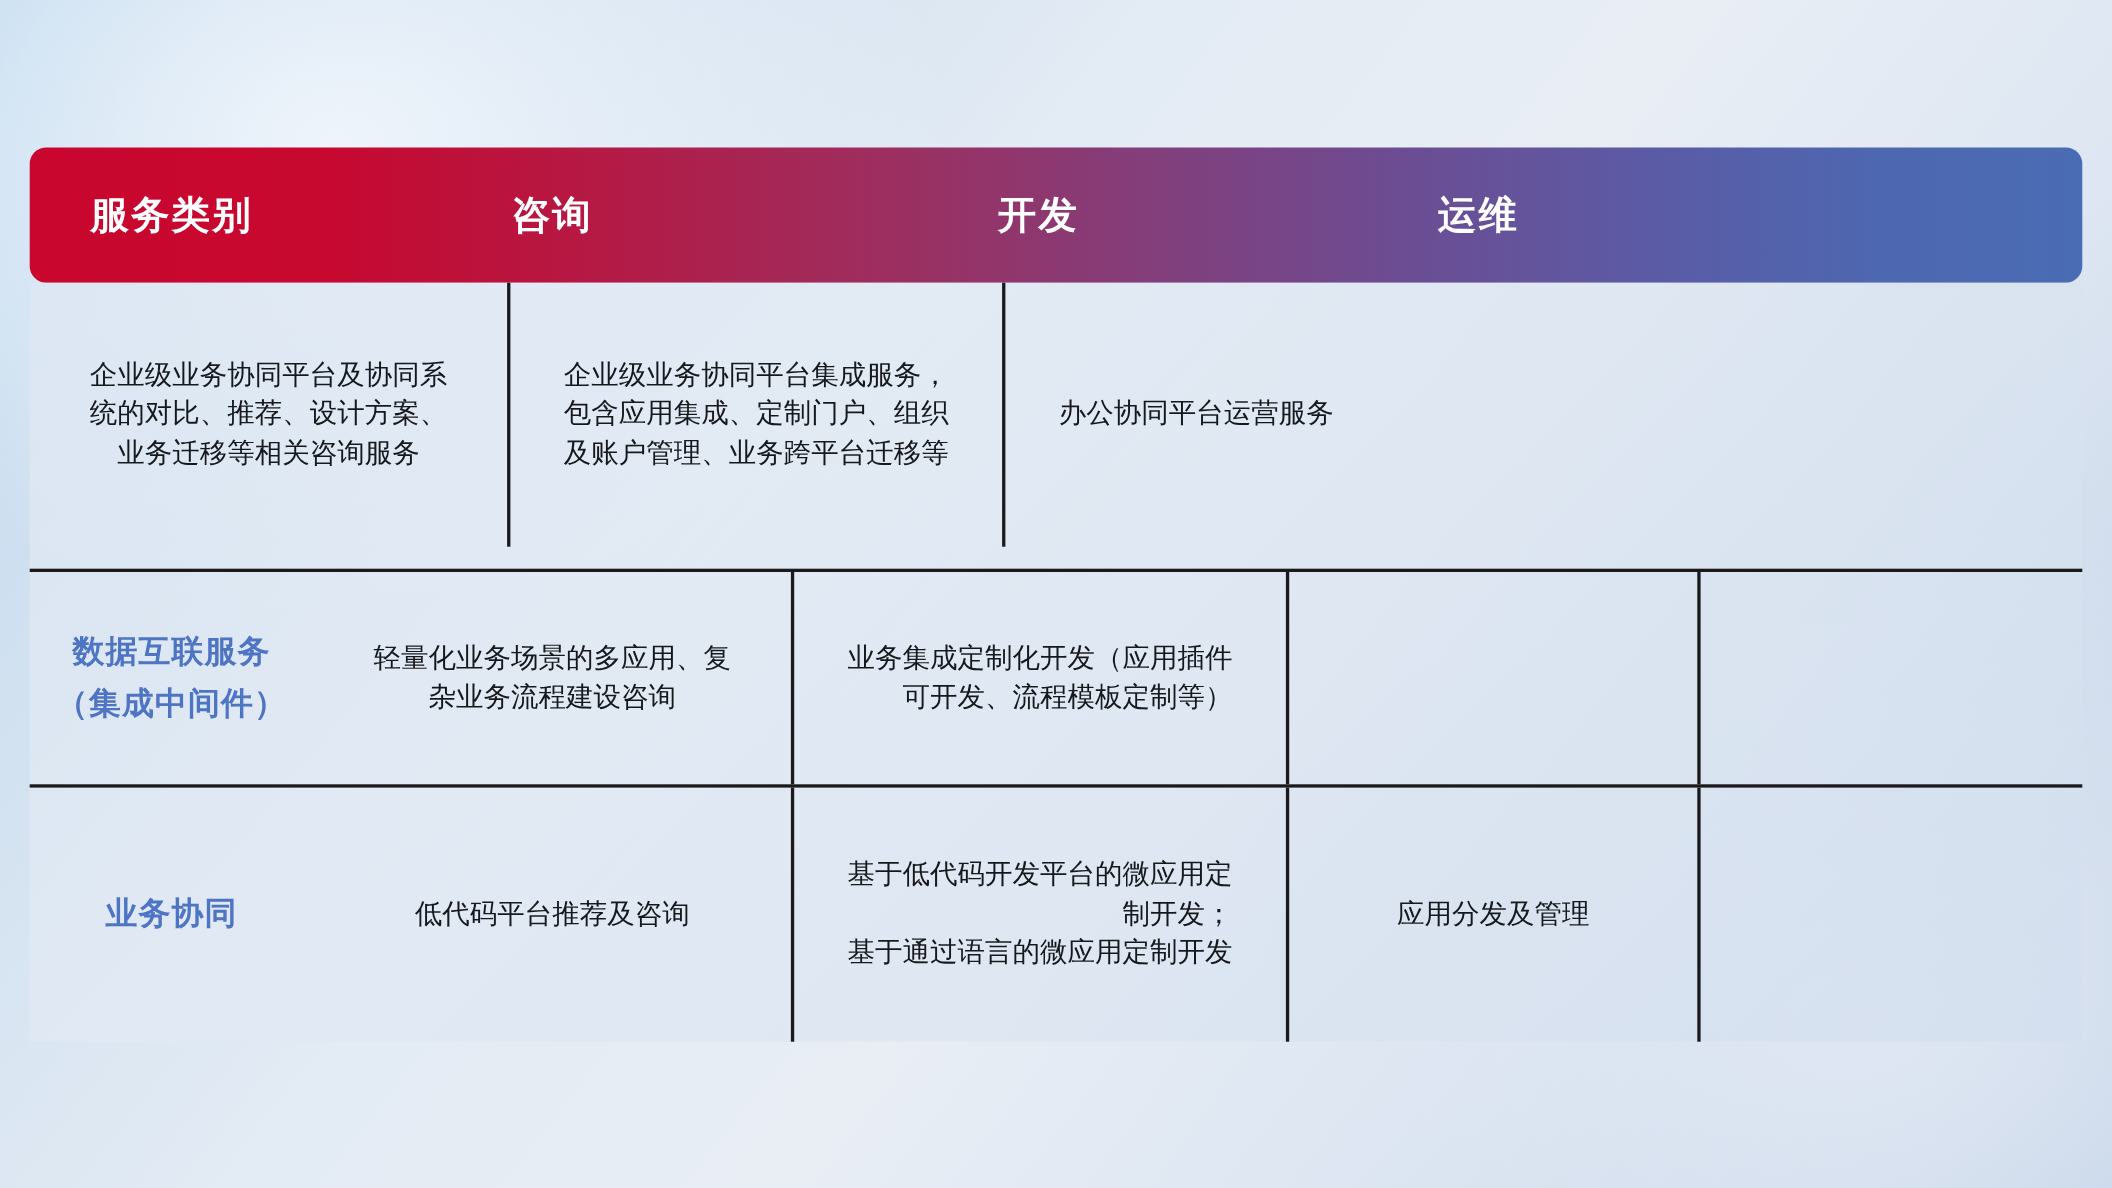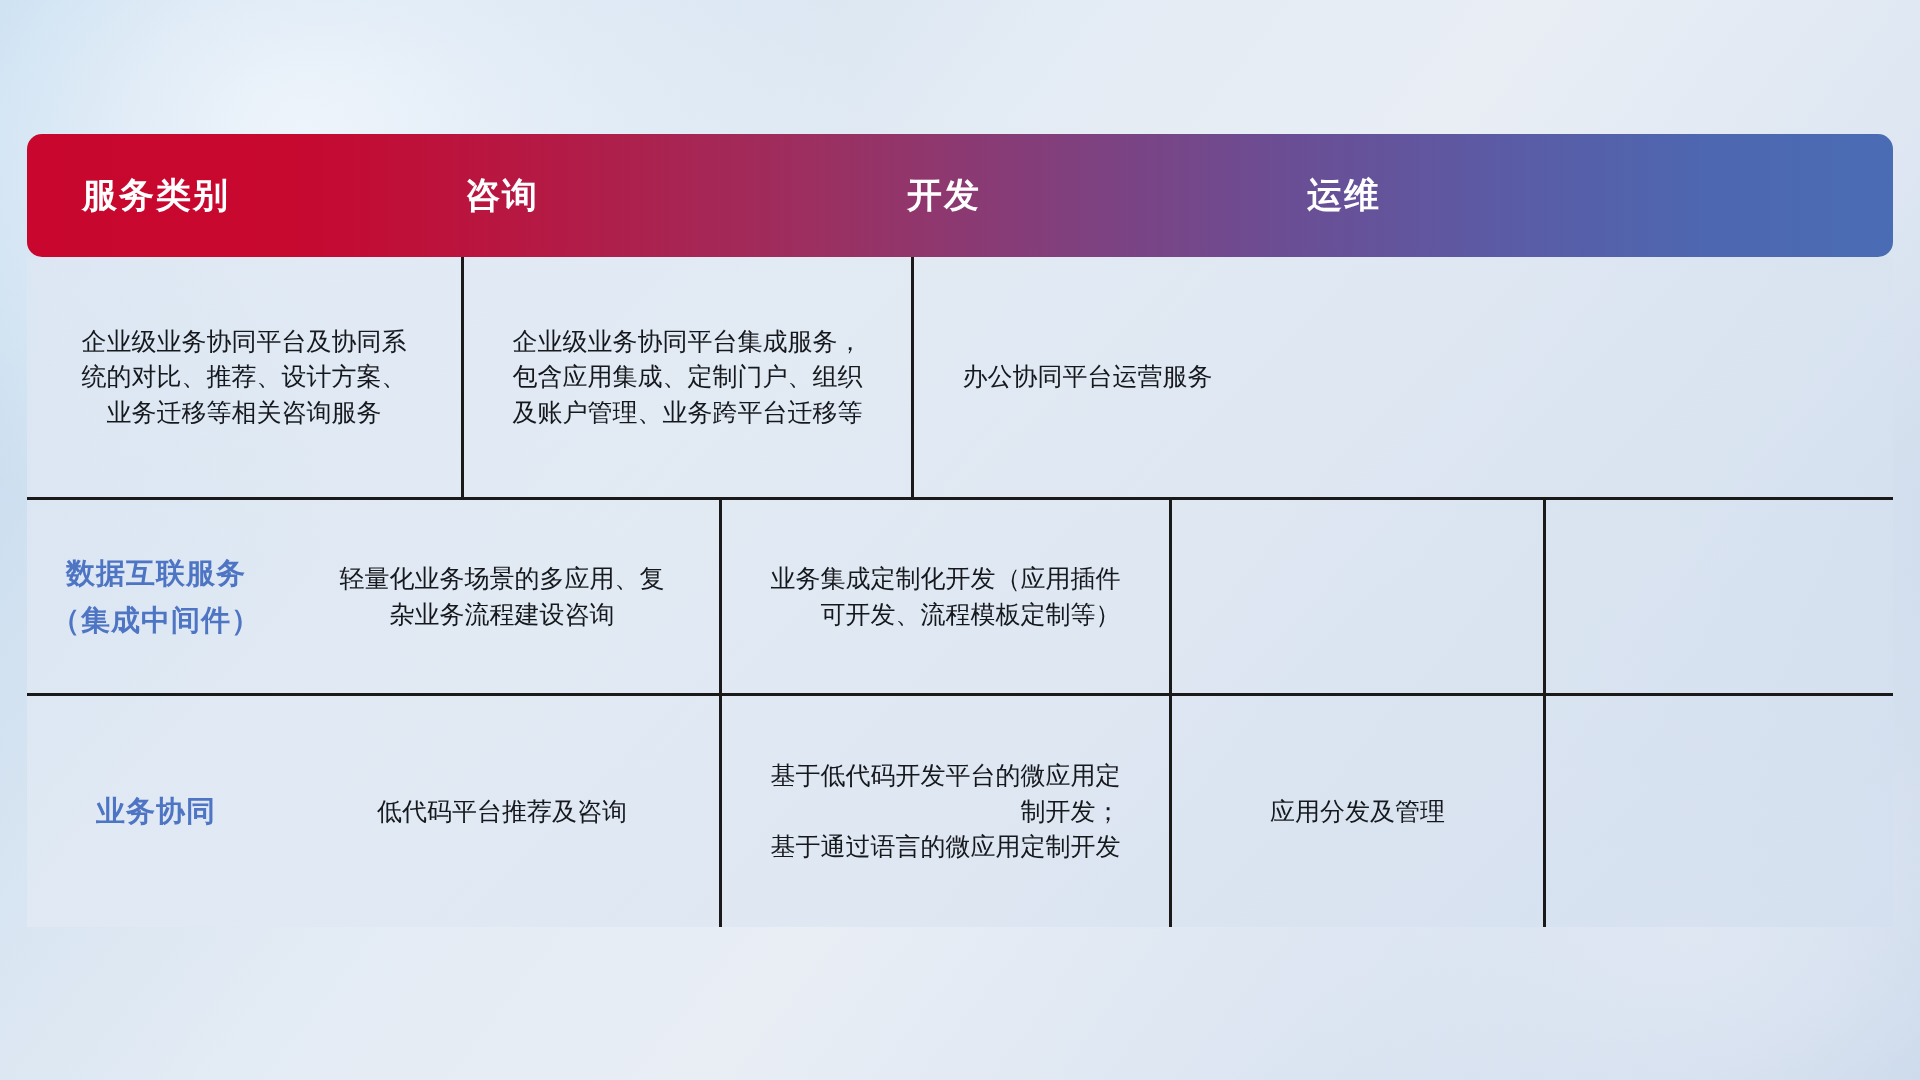--- a/index.html
+++ b/index.html
@@ -92,21 +92,21 @@
   }
 
   
   .c0 { width: 258px; }
   .c1 { width: 434px; }
   .c2 { width: 450px; text-align: right; }
   .c3 { width: 374px; }
   .c4 { width: 350px; }
 
   .r0 { height: 240px; }
-  .r1 { height: 196px; }
+  .r1 { height: 196px; margin-top: 20px; }
   .r2 { height: 234px; }
 </style>
 </head>
 <body>
 
 <div id="stage">
 
   <div id="table-wrap">
 
     <div class="thead">

